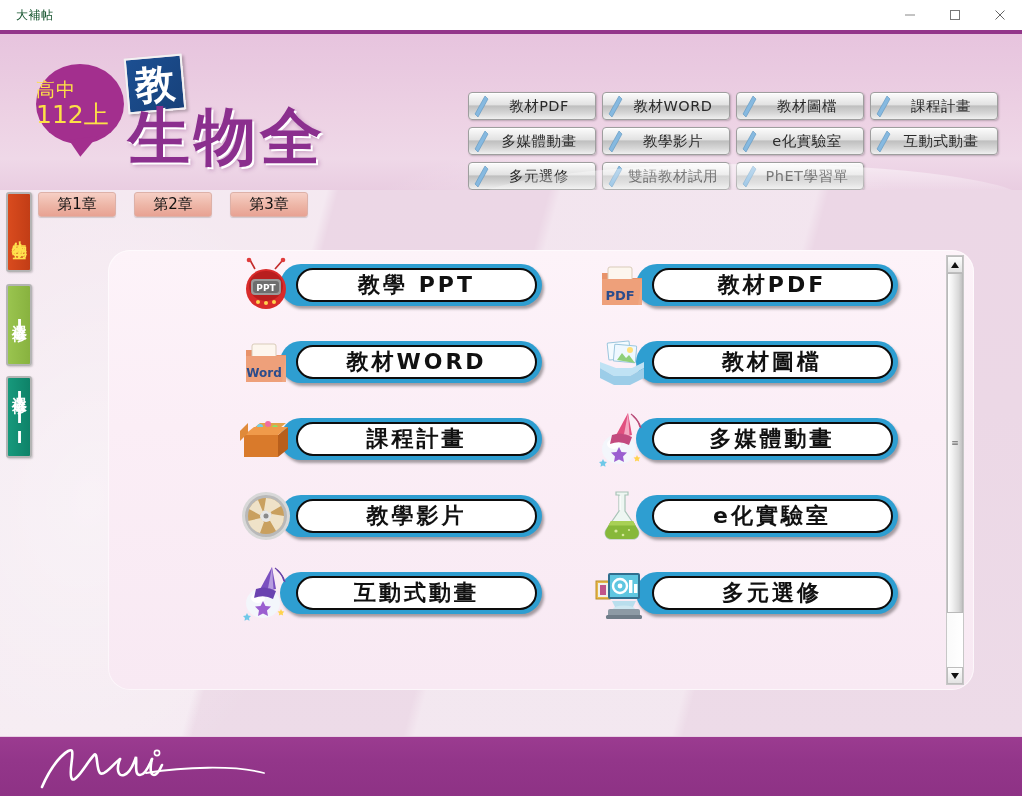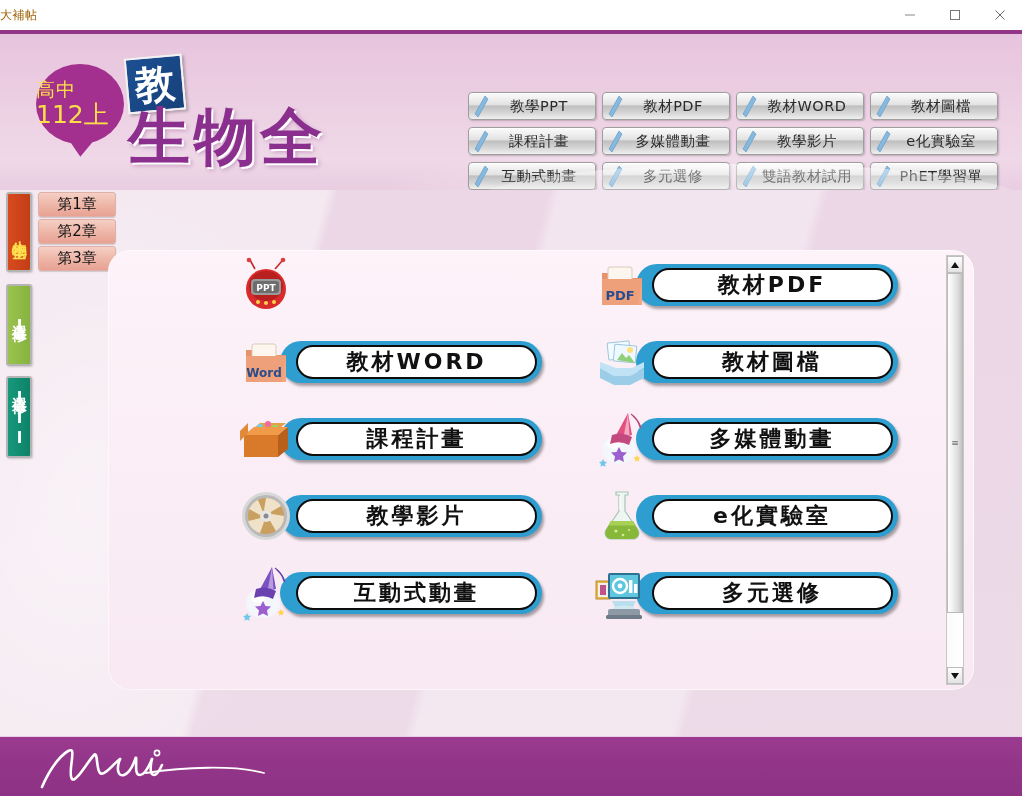--- a/index.html
+++ b/index.html
@@ -11,22 +11,22 @@
   }
 
   
   .titlebar {
     height: 30px; width: 1022px;
     background: #ffffff;
     display: flex; align-items: center;
     position: relative;
   }
   .titlebar-text {
-    font-size: 12px; color: #a16207;
-    padding-left: 0; letter-spacing: .5px;
+    font-size: 12px; color: #14532d;
+    padding-left: 16px; letter-spacing: .5px;
   }
   .winbtns { margin-left: auto; display: flex; height: 30px; }
   .winbtn {
     width: 45px; height: 30px;
     display: flex; align-items: center; justify-content: center;
     color: #7a7a7a;
   }
   .winbtn svg { display: block; }
 
   
@@ -143,21 +143,21 @@
     font-size: 15px; font-weight: bold;
     letter-spacing: 2px;
     cursor: pointer;
     box-shadow: 1px 1px 2px rgba(0,0,0,.18);
   }
   .rail-bio { height: 80px; background: linear-gradient(90deg,#d94b1e,#c23d16); color: #ffe14d; margin-top: 2px; }
   .rail-e1  { height: 82px; background: linear-gradient(90deg,#9ac44f,#88b23f); color: #ffffff; margin-top: 12px; }
   .rail-e3  { height: 82px; background: linear-gradient(90deg,#17997c,#0e8268); color: #ffffff; margin-top: 10px; }
 
   
-  .chapters { position: absolute; left: 38px; top: 2px; display: flex; flex-direction: column; gap: 2px; text-align: center; }
+  .chapters { position: absolute; left: 38px; top: 2px; display: flex; gap: 18px; text-align: center; }
   .chapter {
     width: 78px; height: 25px;
     border: 1px solid #ddb1a8;
     border-radius: 3px;
     background: linear-gradient(180deg,#f6cfc5 0%, #edb5a6 55%, #e8a293 100%);
     display: flex; align-items: center; justify-content: center;
     font-size: 15px; color: #111; cursor: pointer;
     box-shadow: 0 1px 1px rgba(0,0,0,.15);
   }
 
@@ -272,26 +272,20 @@
       <span class="bubble-l1">高中</span>
       <span class="bubble-l2">112上</span>
     </div>
     <div class="eduline">
       <div class="edu-box">教</div>
     </div>
     <div class="subject">生物全</div>
   </div>
 
   <div class="hnav">
-    <div class="hbtn">
-      <span class="slash"><svg width="16" height="24" viewBox="0 0 16 24">
-            <polygon points="12,1 15,4 5,22 2,19" fill="#86b9e0" stroke="#5b93bd" stroke-width=".6"></polygon>
-          </svg></span>
-      <span class="hbtn-label">教學PPT</span>
-    </div>
     <div class="hbtn">
       <span class="slash"><svg width="16" height="24" viewBox="0 0 16 24">
             <polygon points="12,1 15,4 5,22 2,19" fill="#86b9e0" stroke="#5b93bd" stroke-width=".6"></polygon>
           </svg></span>
       <span class="hbtn-label">教材PDF</span>
     </div>
     <div class="hbtn">
       <span class="slash"><svg width="16" height="24" viewBox="0 0 16 24">
             <polygon points="12,1 15,4 5,22 2,19" fill="#86b9e0" stroke="#5b93bd" stroke-width=".6"></polygon>
           </svg></span>
@@ -381,20 +375,23 @@
             <ellipse cx="28" cy="32" rx="20" ry="20" fill="#d92b2b"></ellipse>
             <ellipse cx="28" cy="29" rx="17" ry="15" fill="#b81f1f"></ellipse>
             <rect x="13" y="22" width="30" height="16" rx="4" fill="#9a9a9a"></rect>
             <rect x="15" y="24" width="26" height="12" rx="3" fill="#6d6d6d"></rect>
             <text x="28" y="33.5" font-size="9" font-weight="bold" fill="#fff" text-anchor="middle" font-family="DejaVu Sans">PPT</text>
             <circle cx="20" cy="45" r="2" fill="#ffd24d"></circle>
               <circle cx="28" cy="46" r="2" fill="#ffd24d"></circle>
               <circle cx="36" cy="45" r="2" fill="#ffd24d"></circle>
           </svg>
         </span>
+        <div class="pill">
+          <div class="pill-inner">教學 PPT</div>
+        </div>
       </div>
 
       <div class="item">
         <span class="item-icon">
           <svg width="56" height="56" viewBox="0 0 56 56">
             <path d="M8 16 h18 l5 5 h17 v27 h-40 z" fill="#e8926a"></path>
             <rect x="14" y="10" width="24" height="26" rx="2" fill="#fdf6ee" stroke="#d9cbb9"></rect>
             <path d="M8 22 h40 v26 h-40 z" fill="#f0a782"></path>
             <path d="M8 22 h40 l-4 26 h-36 z" fill="#eea07a"></path>
             <text x="26" y="43" font-size="13" font-weight="bold" fill="#2b4c8c" text-anchor="middle" font-family="DejaVu Sans">PDF</text>

